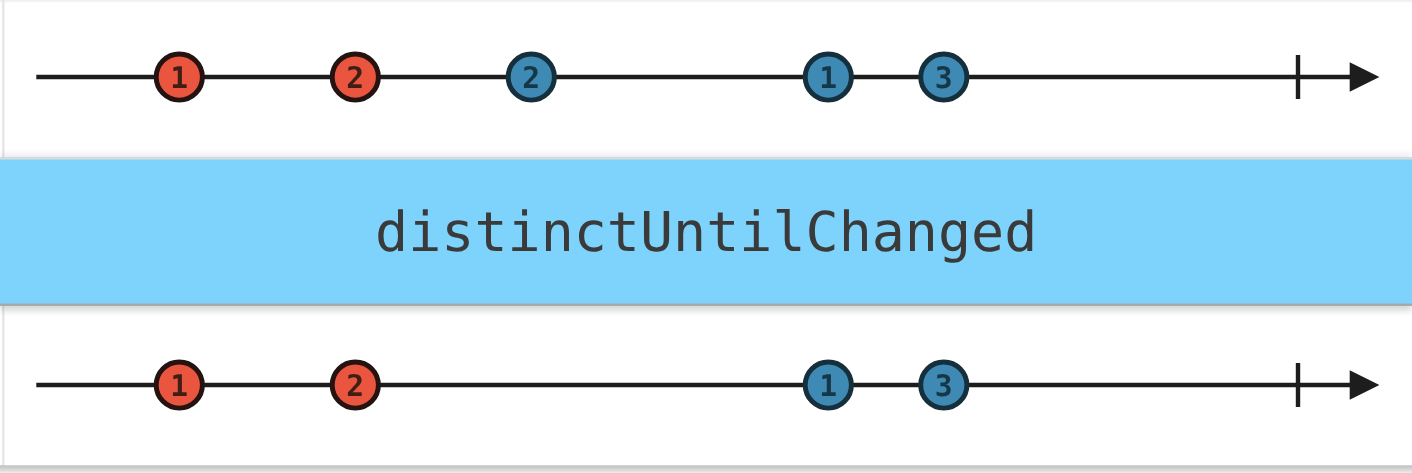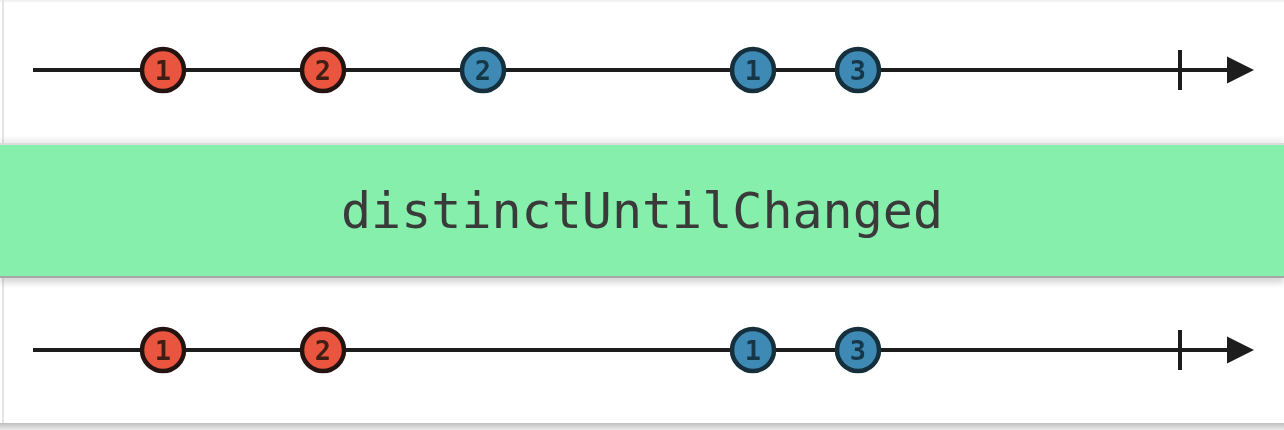--- a/index.html
+++ b/index.html
@@ -41,21 +41,21 @@
     height: 140px;
     display: block;
   }
   .stream.input  { top: 0px; }
   .stream.output { top: 290px; }
   .operator-box {
     position: absolute;
     left: 0; top: 143px;
     width: 1284px;
     height: 135px;
-    background: #86efac;
+    background: #7dd3fc;
     border-top: 2px solid #dcdcdc;
     border-bottom: 2px solid #a6a6a6;
     box-shadow: 0 -4px 5px rgba(0,0,0,0.07), 0 5px 6px rgba(0,0,0,0.16);
     display: flex;
     align-items: center;
     justify-content: center;
     box-sizing: border-box;
   }
   .operator-label {
     font-family: "DejaVu Sans Mono", "Liberation Mono", monospace;

